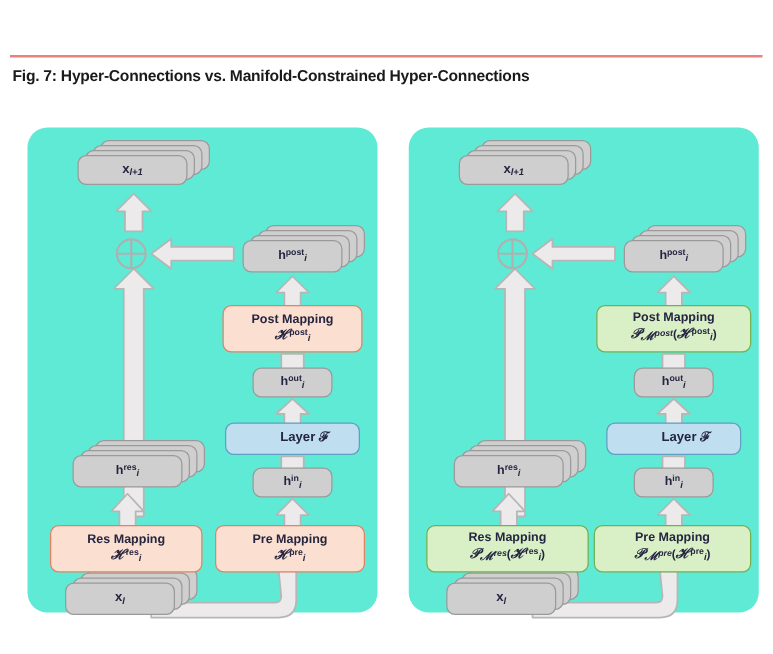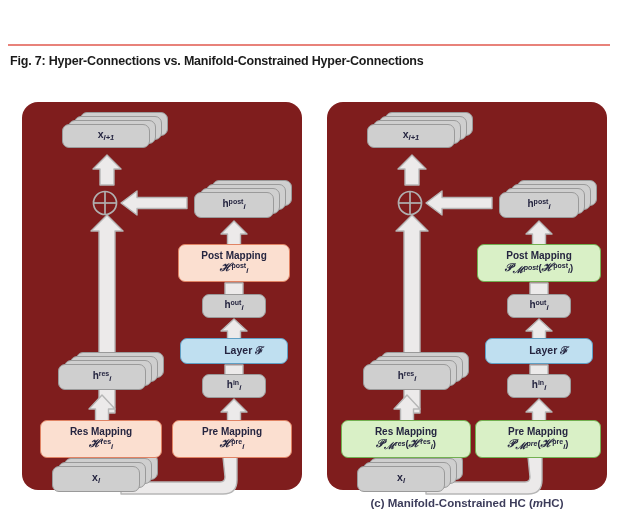--- a/index.html
+++ b/index.html
@@ -27,21 +27,21 @@
   .src-rule-a{position:absolute;left:8px;top:487px;width:602px;height:1px;background:#8a8a8a;}
   .src-rule-b{position:absolute;left:8px;top:489px;width:602px;height:1px;background:#bdbdbd;}
   .source-text{
     position:absolute;left:10px;top:497px;
     font-size:10.5px;color:#1a1a1a;white-space:nowrap;
   }
 
   
   .panel{
     position:absolute;
-    background:#7f1d1d;
+    background:#5eead4;
     border-radius:16px;
   }
   #panel-b{left:22px;top:62px;width:280px;height:388px;}
   #panel-c{left:327px;top:62px;width:280px;height:388px;}
 
   .panel-caption{
     position:absolute;
     font-size:11.5px;font-weight:bold;color:#3c3c5a;
     text-align:center;white-space:nowrap;
   }
@@ -363,21 +363,17 @@
     <div class="stack" style="left:30px;top:352px;width:112px;height:44px;">
       <i style="left:18px;top:0px;width:88px;height:26px;"></i>
       <i style="left:12px;top:4px;width:88px;height:26px;"></i>
       <i style="left:6px;top:8px;width:88px;height:26px;"></i>
     </div>
     <div class="node n-gray" style="left:30px;top:364px;width:88px;height:26px;">
       <span class="lbl xl"><span>x</span><span class="msub">l</span></span>
     </div>
   </div>
 
-  <div class="panel-caption" id="cap-c">
-    <span>(c)</span>
-    <span>Manifold-Constrained HC (</span><i>m</i><span>HC)</span>
-  </div>
 
   <div class="src-rule-a"></div>
   <div class="src-rule-b"></div>
 
 </div>
 
 </body></html>

